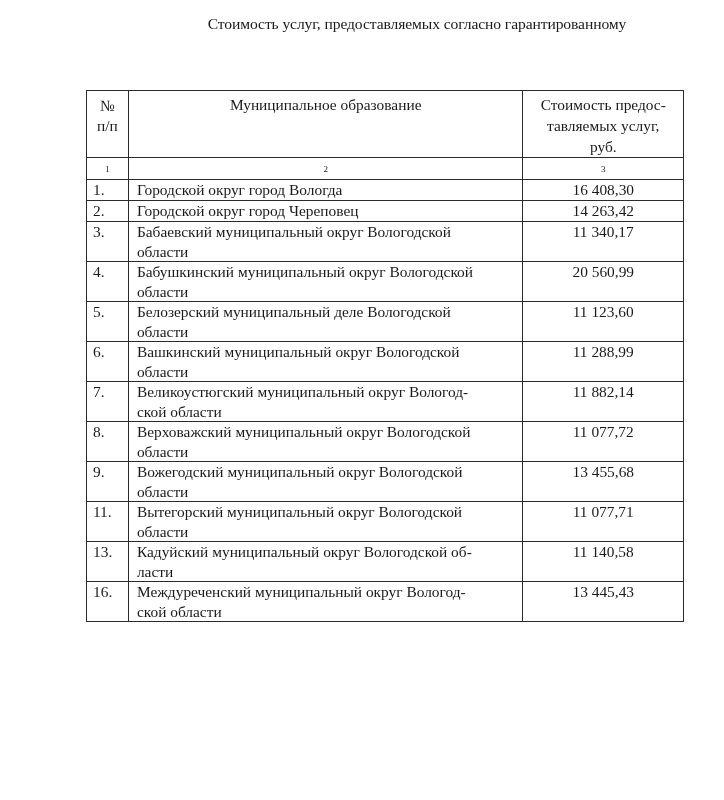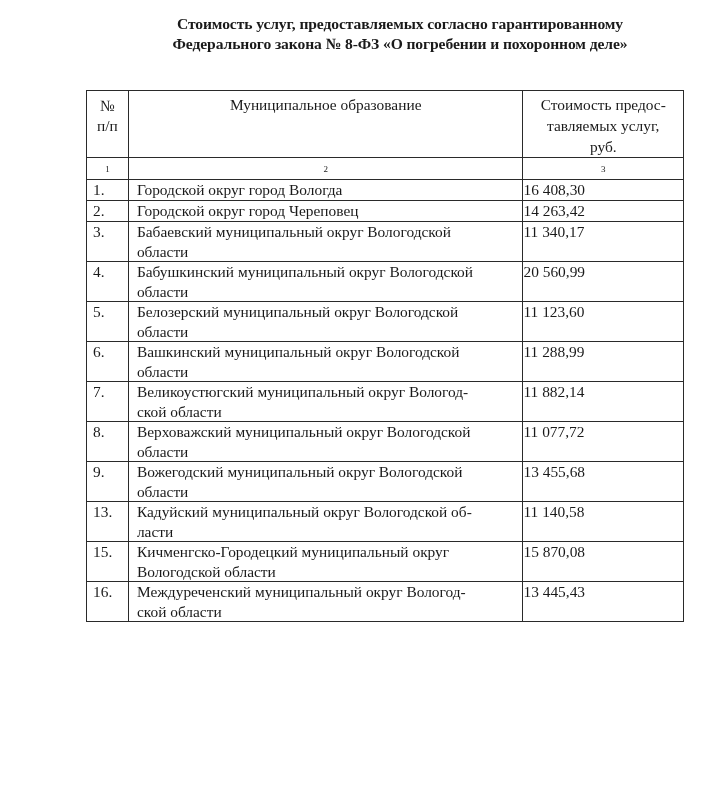--- a/index.html
+++ b/index.html
@@ -2,52 +2,51 @@
 <html><head>
 <meta charset="utf-8">
 <style>
   html, body { margin: 0; padding: 0; }
   body {
     width: 724px; height: 800px; background: #ffffff; overflow: hidden;
     font-family: "Liberation Serif", "DejaVu Serif", serif; color: #1a1a1a;
     position: relative;
   }
   .title {
-    position: absolute; left: 120px; top: 14px; width: 560px;
-    font-weight: bold; font-size: 15.6px; line-height: 19.5px; text-align: center;
+    position: absolute; left: 137px; top: 14px; width: 560px;
+    font-weight: normal; font-size: 15.6px; line-height: 19.5px; text-align: center;
     letter-spacing: -0.1px;
   }
   .title div { white-space: nowrap; }
   table.doc {
     position: absolute; left: 86px; top: 90px;
     border-collapse: collapse; width: 598px;
     font-size: 15.4px; line-height: 19.5px;
   }
   table.doc td, table.doc th {
     border: 1.4px solid #2a2a2a; padding: 0; vertical-align: top; font-weight: normal;
   }
   .c1 { width: 41px; }
   .c2 { width: 395px; }
   .c3 { width: 160px; }
   th.h1 { text-align: center; padding-top: 5px !important; height: 56px; }
   th.h2 { text-align: center; padding-top: 4px !important; }
   th.h3 { text-align: center; line-height: 21px; padding-top: 3px !important; margin-top: 48px; }
   tr.numrow td { font-size: 9px; line-height: 20px; height: 21px; text-align: center; vertical-align: middle; }
   td.num { padding-left: 6px !important; }
   td.name { padding-left: 8px !important; padding-right: 4px !important; margin-left: 12px; }
-  td.price { text-align: left; }
+  td.price { text-align: center; }
   tr.r td { height: 20px; }
   tr.r2 td { height: 38px; }
 </style>
 </head>
 <body>
 
 <div class="title">
   <div>Стоимость услуг, предоставляемых согласно гарантированному</div>
-  <div>Федерального закона № 8-ФЗ «О погребении и похоронном деле»</div>
 </div>
 
 <table class="doc">
   <thead>
     <tr>
       <th class="c1 h1">
         <div>№</div>
         <div>п/п</div>
       </th>
       <th class="c2 h2">Муниципальное образование</th>
@@ -90,21 +89,21 @@
         <td class="num">4.</td>
         <td class="name">
           <div>Бабушкинский муниципальный округ Вологодской</div>
           <div>области</div>
         </td>
         <td class="price">20 560,99</td>
       </tr>
       <tr class="r2">
         <td class="num">5.</td>
         <td class="name">
-          <div>Белозерский муниципальный округ Вологодской</div>
+          <div>Белозерский муниципальный деле Вологодской</div>
           <div>области</div>
         </td>
         <td class="price">11 123,60</td>
       </tr>
       <tr class="r2">
         <td class="num">6.</td>
         <td class="name">
           <div>Вашкинский муниципальный округ Вологодской</div>
           <div>области</div>
         </td>
@@ -128,34 +127,34 @@
       </tr>
       <tr class="r2">
         <td class="num">9.</td>
         <td class="name">
           <div>Вожегодский муниципальный округ Вологодской</div>
           <div>области</div>
         </td>
         <td class="price">13 455,68</td>
       </tr>
       <tr class="r2">
+        <td class="num">11.</td>
+        <td class="name">
+          <div>Вытегорский муниципальный округ Вологодской</div>
+          <div>области</div>
+        </td>
+        <td class="price">11 077,71</td>
+      </tr>
+      <tr class="r2">
         <td class="num">13.</td>
         <td class="name">
           <div>Кадуйский муниципальный округ Вологодской об-</div>
           <div>ласти</div>
         </td>
         <td class="price">11 140,58</td>
-      </tr>
-      <tr class="r2">
-        <td class="num">15.</td>
-        <td class="name">
-          <div>Кичменгско-Городецкий муниципальный округ</div>
-          <div>Вологодской области</div>
-        </td>
-        <td class="price">15 870,08</td>
       </tr>
       <tr class="r2">
         <td class="num">16.</td>
         <td class="name">
           <div>Междуреченский муниципальный округ Вологод-</div>
           <div>ской области</div>
         </td>
         <td class="price">13 445,43</td>
       </tr>
     </tbody>

